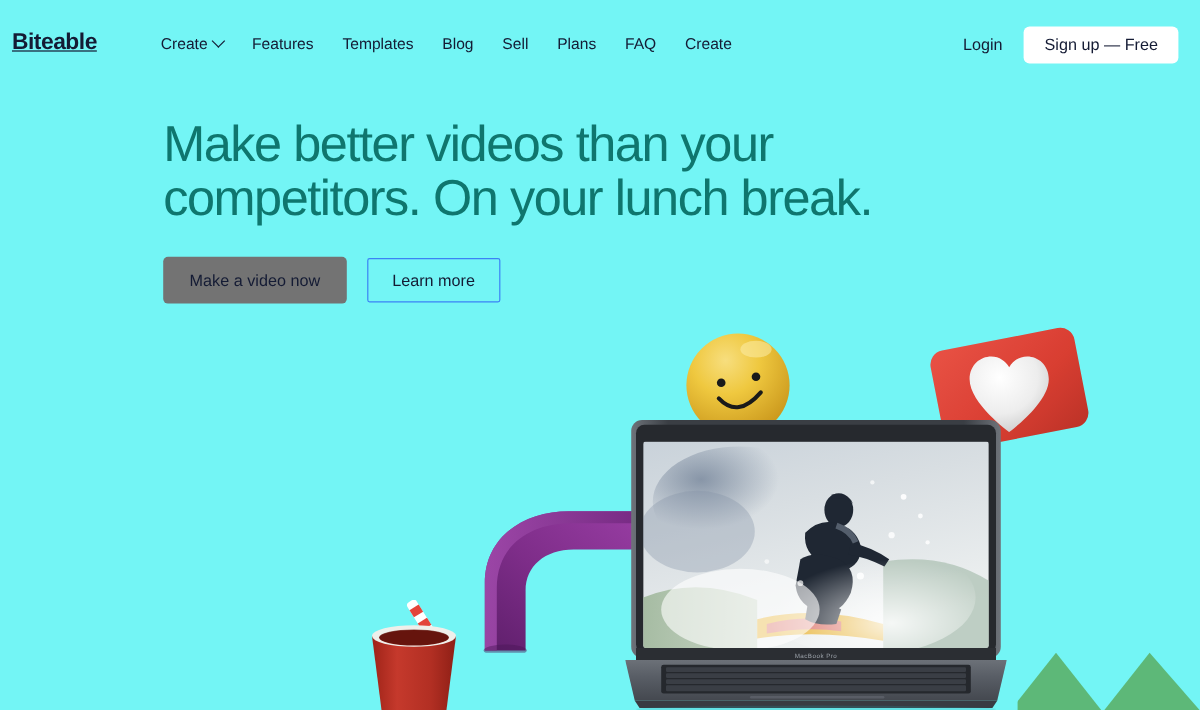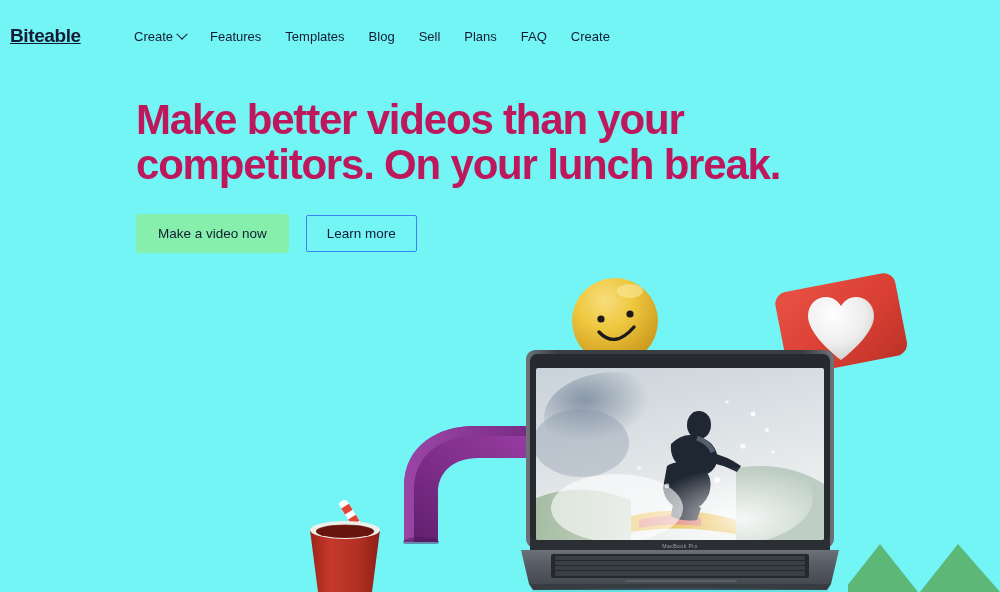--- a/index.html
+++ b/index.html
@@ -63,37 +63,37 @@
     font-family:"Liberation Sans", sans-serif;
     font-size:13.5px;
     padding:8px 17px;
     cursor:pointer;
     white-space:nowrap;
   }
 
   
   .hero-copy { position:absolute; left:136px; top:98px; z-index:30; width:760px; }
   .headline {
-    font-size:42px; font-weight:bold;
+    font-size:42px; font-weight:normal;
     line-height:1.07;
     letter-spacing:-1.2px;
-    color:#be185d;
+    color:#0f766e;
     max-width:730px;
   }
   .subhead {
     margin-top:18px;
     font-size:21px;
     line-height:1.42;
     color:#23303F;
     font-weight:400;
     max-width:520px;
   }
   .cta-row { margin-top:26px; display:flex; align-items:center; gap:17px; }
   .btn-primary {
-    background:#86efac; color:#141B34;
+    background:#737373; color:#141B34;
     border:none; border-radius:4px;
     font-family:"Liberation Sans", sans-serif;
     font-size:13.5px;
     padding:12px 22px;
     cursor:pointer; white-space:nowrap;
   }
   .btn-secondary {
     background:transparent; color:#141B34;
     border:1px solid #3b82f6; border-radius:2px;
     font-family:"Liberation Sans", sans-serif;
@@ -313,20 +313,24 @@
     </a>
     <a class="nav-link" href="#">Features</a>
     <a class="nav-link" href="#">Templates</a>
     <a class="nav-link" href="#">Blog</a>
     <a class="nav-link" href="#">Sell</a>
     <a class="nav-link" href="#">Plans</a>
     <a class="nav-link" href="#">FAQ</a>
     <a class="nav-link" href="#">Create</a>
   </div>
 
+  <div class="nav-right">
+    <a class="login-link" href="#">Login</a>
+    <button class="signup-btn">Sign up — Free</button>
+  </div>
 </nav>
 
 <section class="hero-copy">
   <h1 class="headline">Make better videos than your competitors. On your lunch break.</h1>
   <div class="cta-row">
     <button class="btn-primary">Make a video now</button>
     <button class="btn-secondary">Learn more</button>
   </div>
 </section>
 

